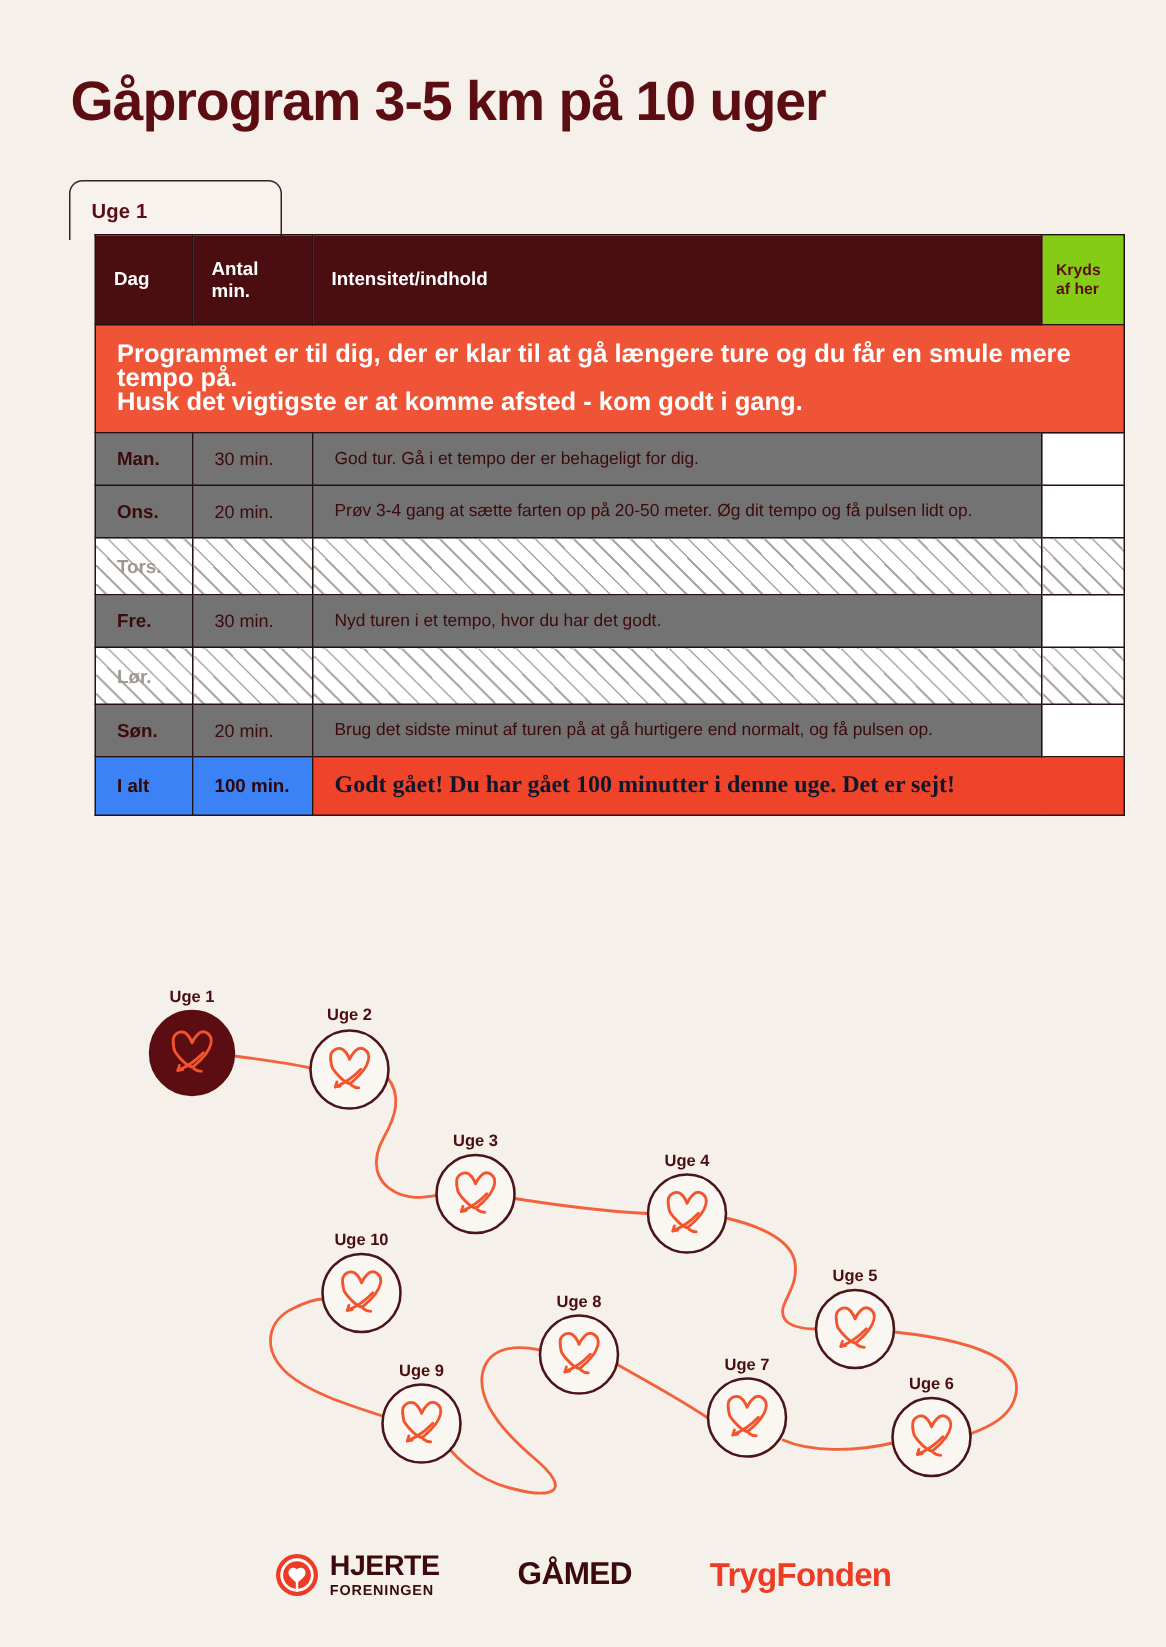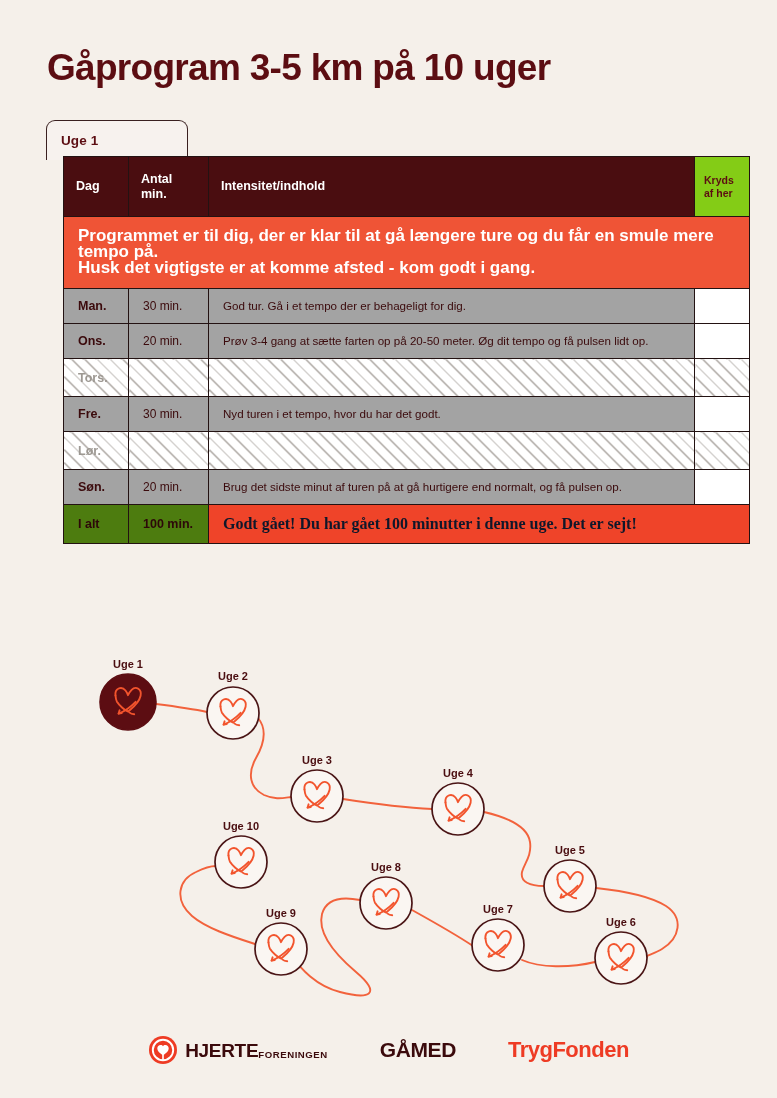--- a/index.html
+++ b/index.html
@@ -105,21 +105,21 @@
     background: #EF5436;
     color: #FFFFFF;
     font-size: 17px;
     font-weight: bold;
     line-height: 16px;
     padding: 11px 14px 12px 14px;
   }
 
   
   tr.day td {
-    background: #a3a3a3;
+    background: #737373;
     color: #3B0A0C;
     font-size: 11.6px;
     line-height: 16px;
   }
   tr.day td.day-name {
     font-weight: bold;
     font-size: 12.5px;
     padding: 0 0 0 14px;
   }
   tr.day td.day-min {
@@ -147,21 +147,21 @@
   tr.rest td.day-name {
     font-weight: bold;
     font-size: 12.5px;
     color: #9D9892;
     padding: 0 0 0 14px;
   }
 
   
   tr.total td {
     height: 38px;
-    background: #4d7c0f;
+    background: #3b82f6;
     color: #2D0709;
     font-weight: bold;
     font-size: 12.5px;
     padding: 0 0 0 14px;
   }
   tr.total td.total-msg {
     background: #EF4429;
     color: #0f172a;
     font-size: 16px;
     padding: 0 0 0 14px;
@@ -193,21 +193,21 @@
     width: 777px;
     height: 60px;
     display: flex;
     align-items: center;
     justify-content: center;
     gap: 52px;
   }
   .logo { display: flex; align-items: center; }
 
   .logo-hf { gap: 7px; }
-  .hf-text { display: flex; line-height: 1; align-items: flex-end; }
+  .hf-text { display: flex; flex-direction: column; line-height: 1; }
   .hf-main {
     font-size: 19px;
     font-weight: bold;
     letter-spacing: -0.3px;
     color: #3B0A0C;
   }
   .hf-sub {
     font-size: 9.6px;
     font-weight: bold;
     letter-spacing: 0.55px;

